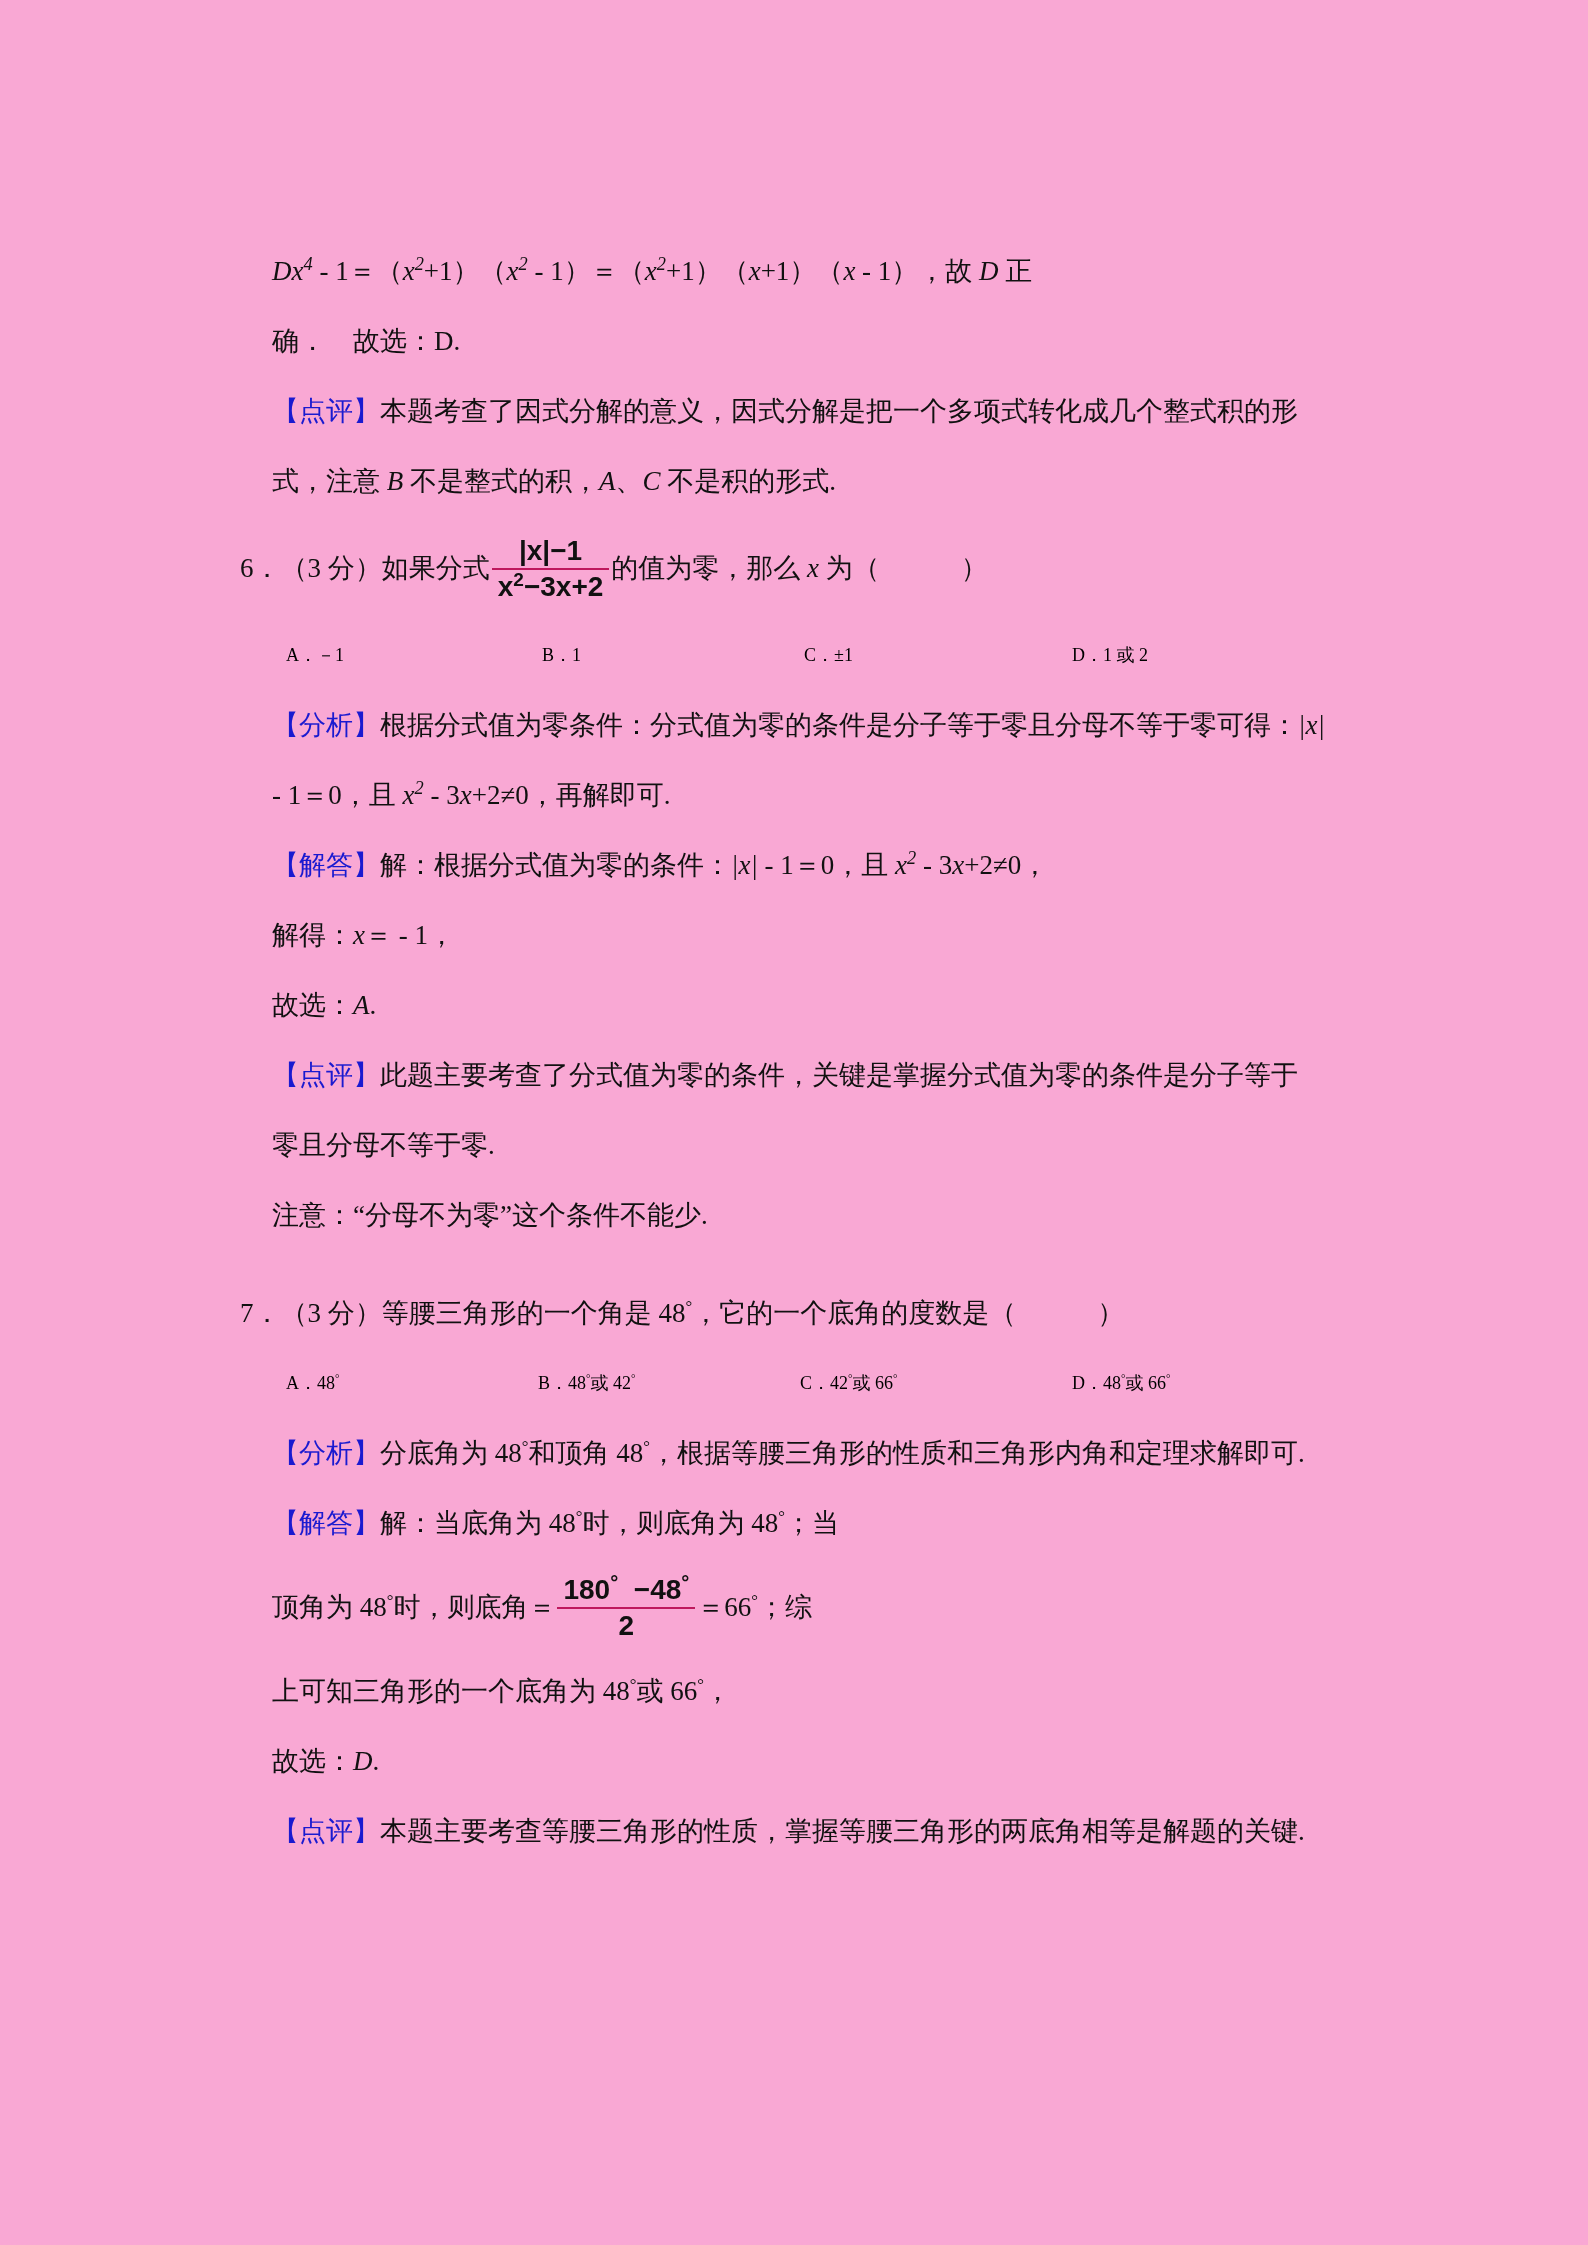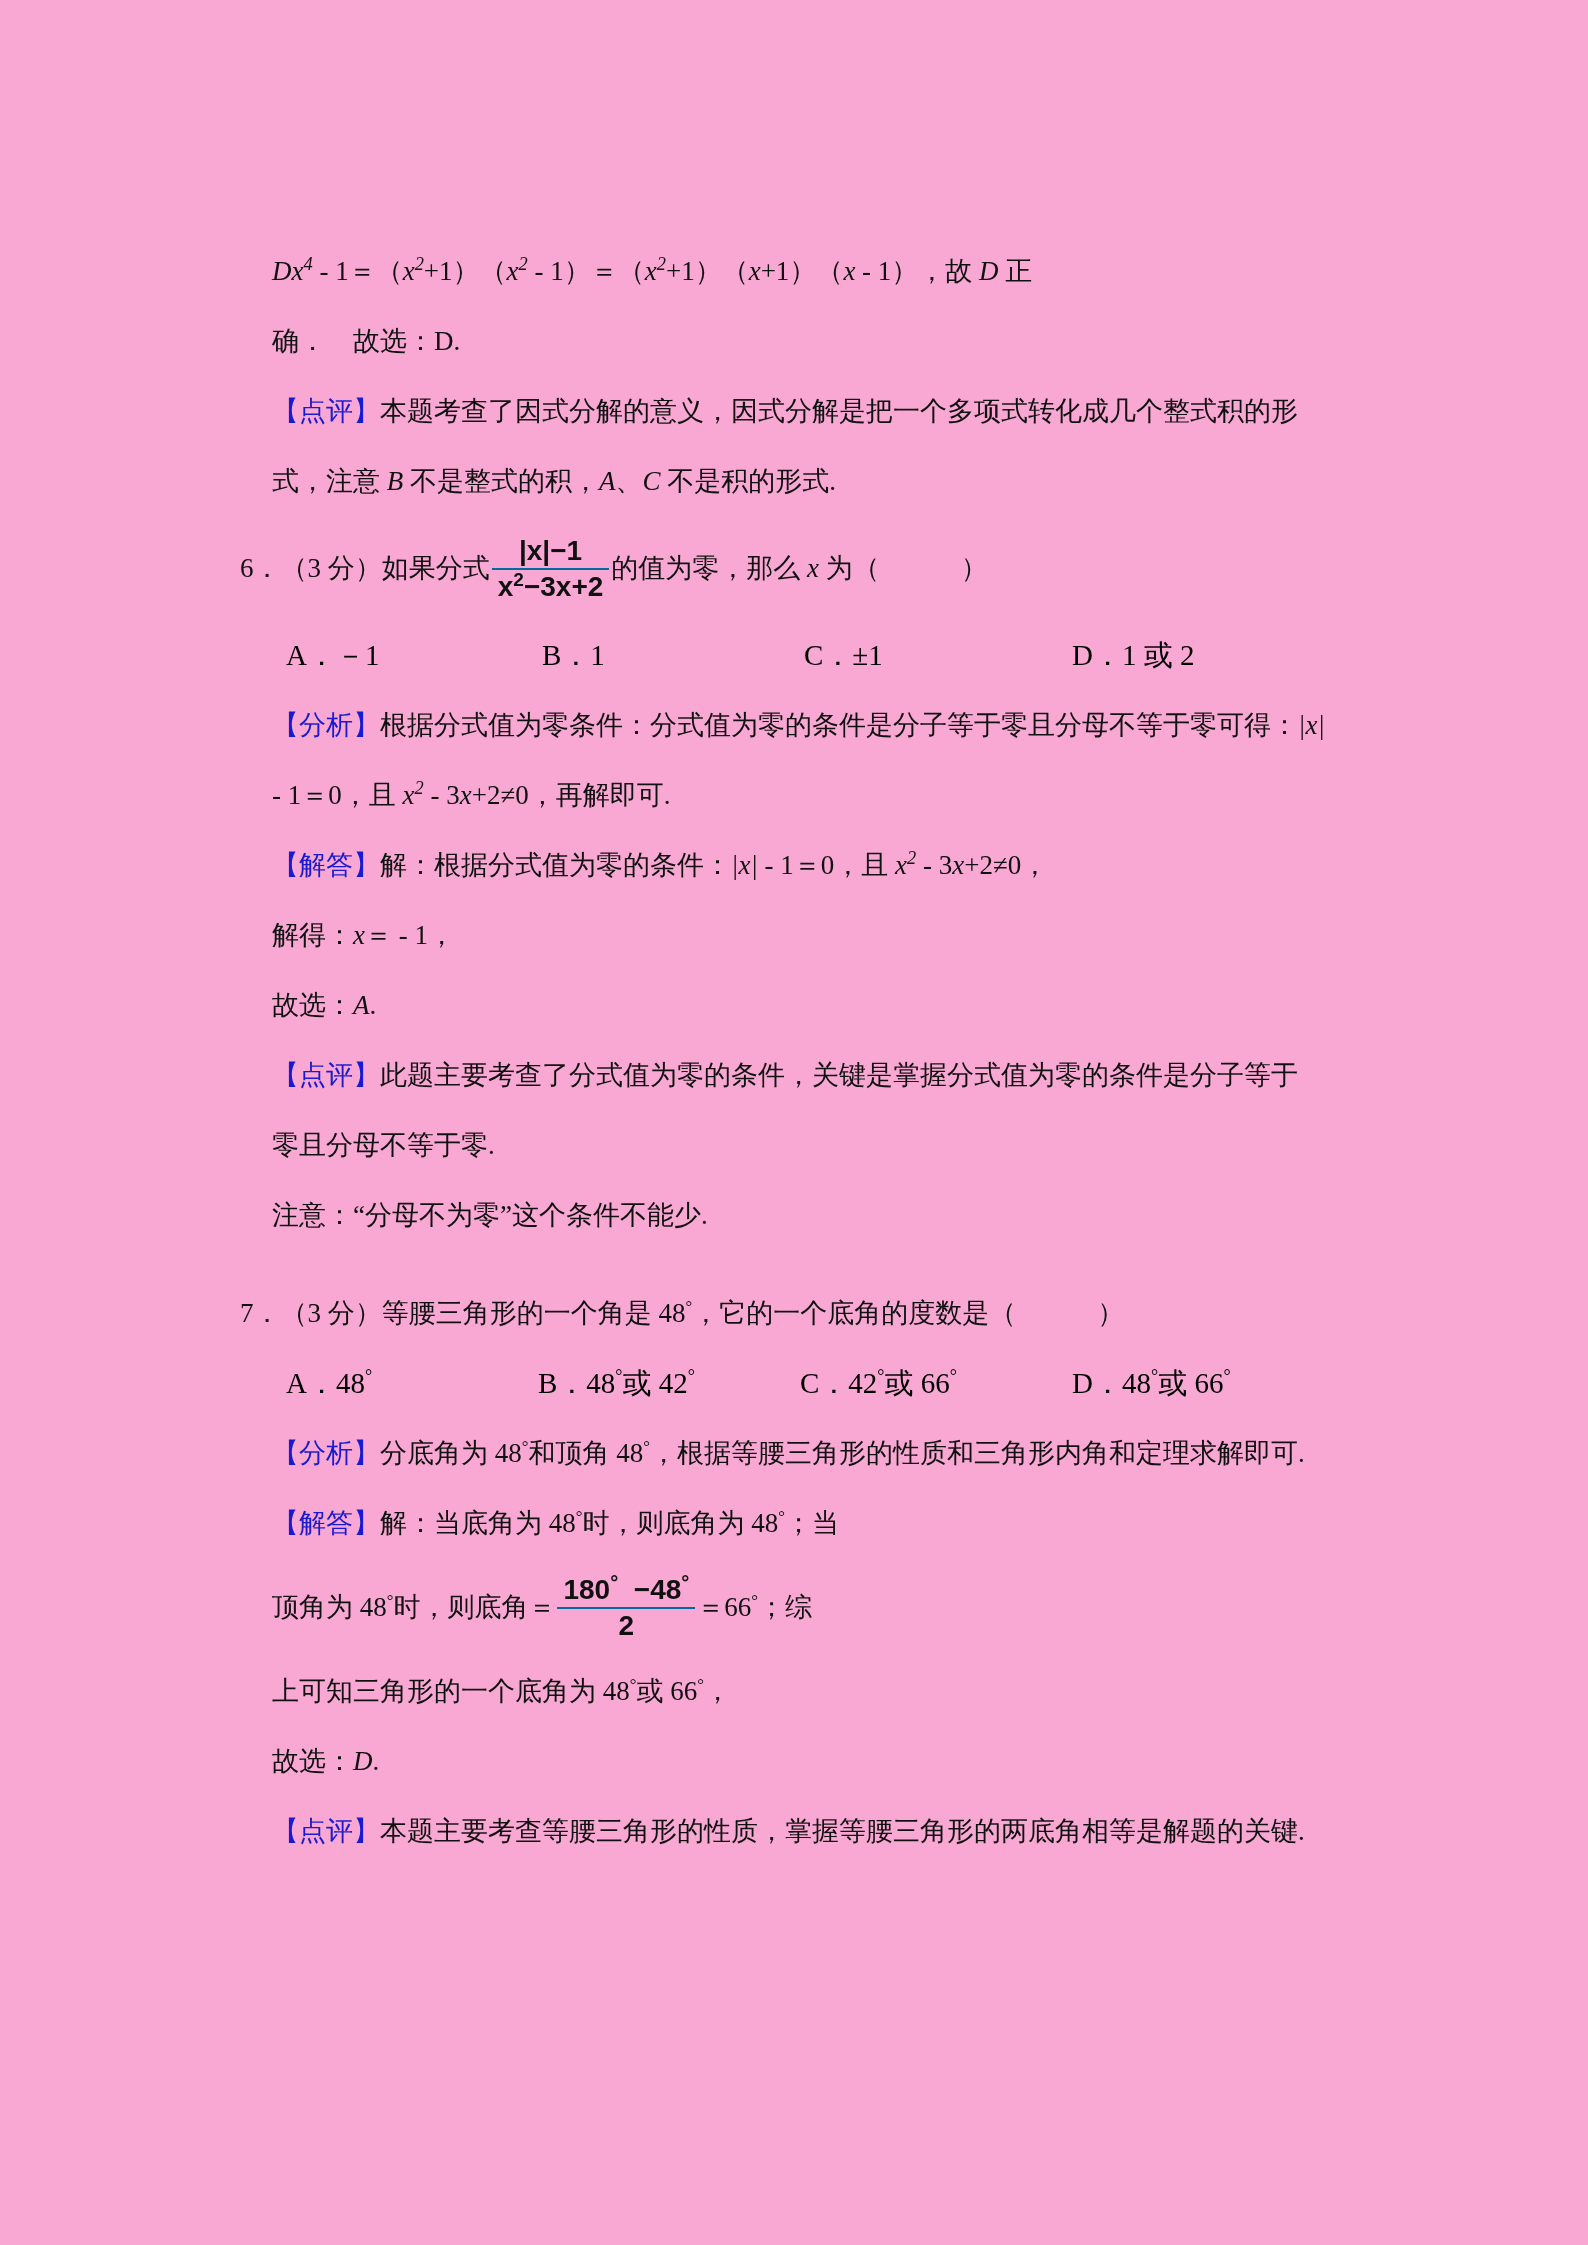--- a/index.html
+++ b/index.html
@@ -69,41 +69,41 @@
     position: relative;
     top: -2px;
   }
   .frac .num {
     display: block;
     padding: 0 6px 1px 6px;
     white-space: nowrap;
   }
   .frac .den {
     display: block;
-    border-top: 2px solid #0369a1;
+    border-top: 2px solid #be185d;
     padding: 1px 6px 0 6px;
     white-space: nowrap;
   }
   .frac-sans {
     font-family: "Liberation Sans", "DejaVu Sans", sans-serif;
     font-weight: bold;
     font-size: 28px;
   }
 
   
   .line.tall {
     line-height: 104px;
   }
   .line.tall2 {
     line-height: 98px;
   }
 
   .opt-row {
     display: flex;
-    font-size: 29px;
+    font-size: 18px;
     line-height: 70px;
     padding-left: 286px;
     white-space: nowrap;
   }
   .opt-a { width: 256px; }
   .opt-b { width: 262px; }
   .opt-c { width: 268px; }
   .opt-d { width: auto; }
 
   .opt-row.q7 { }

